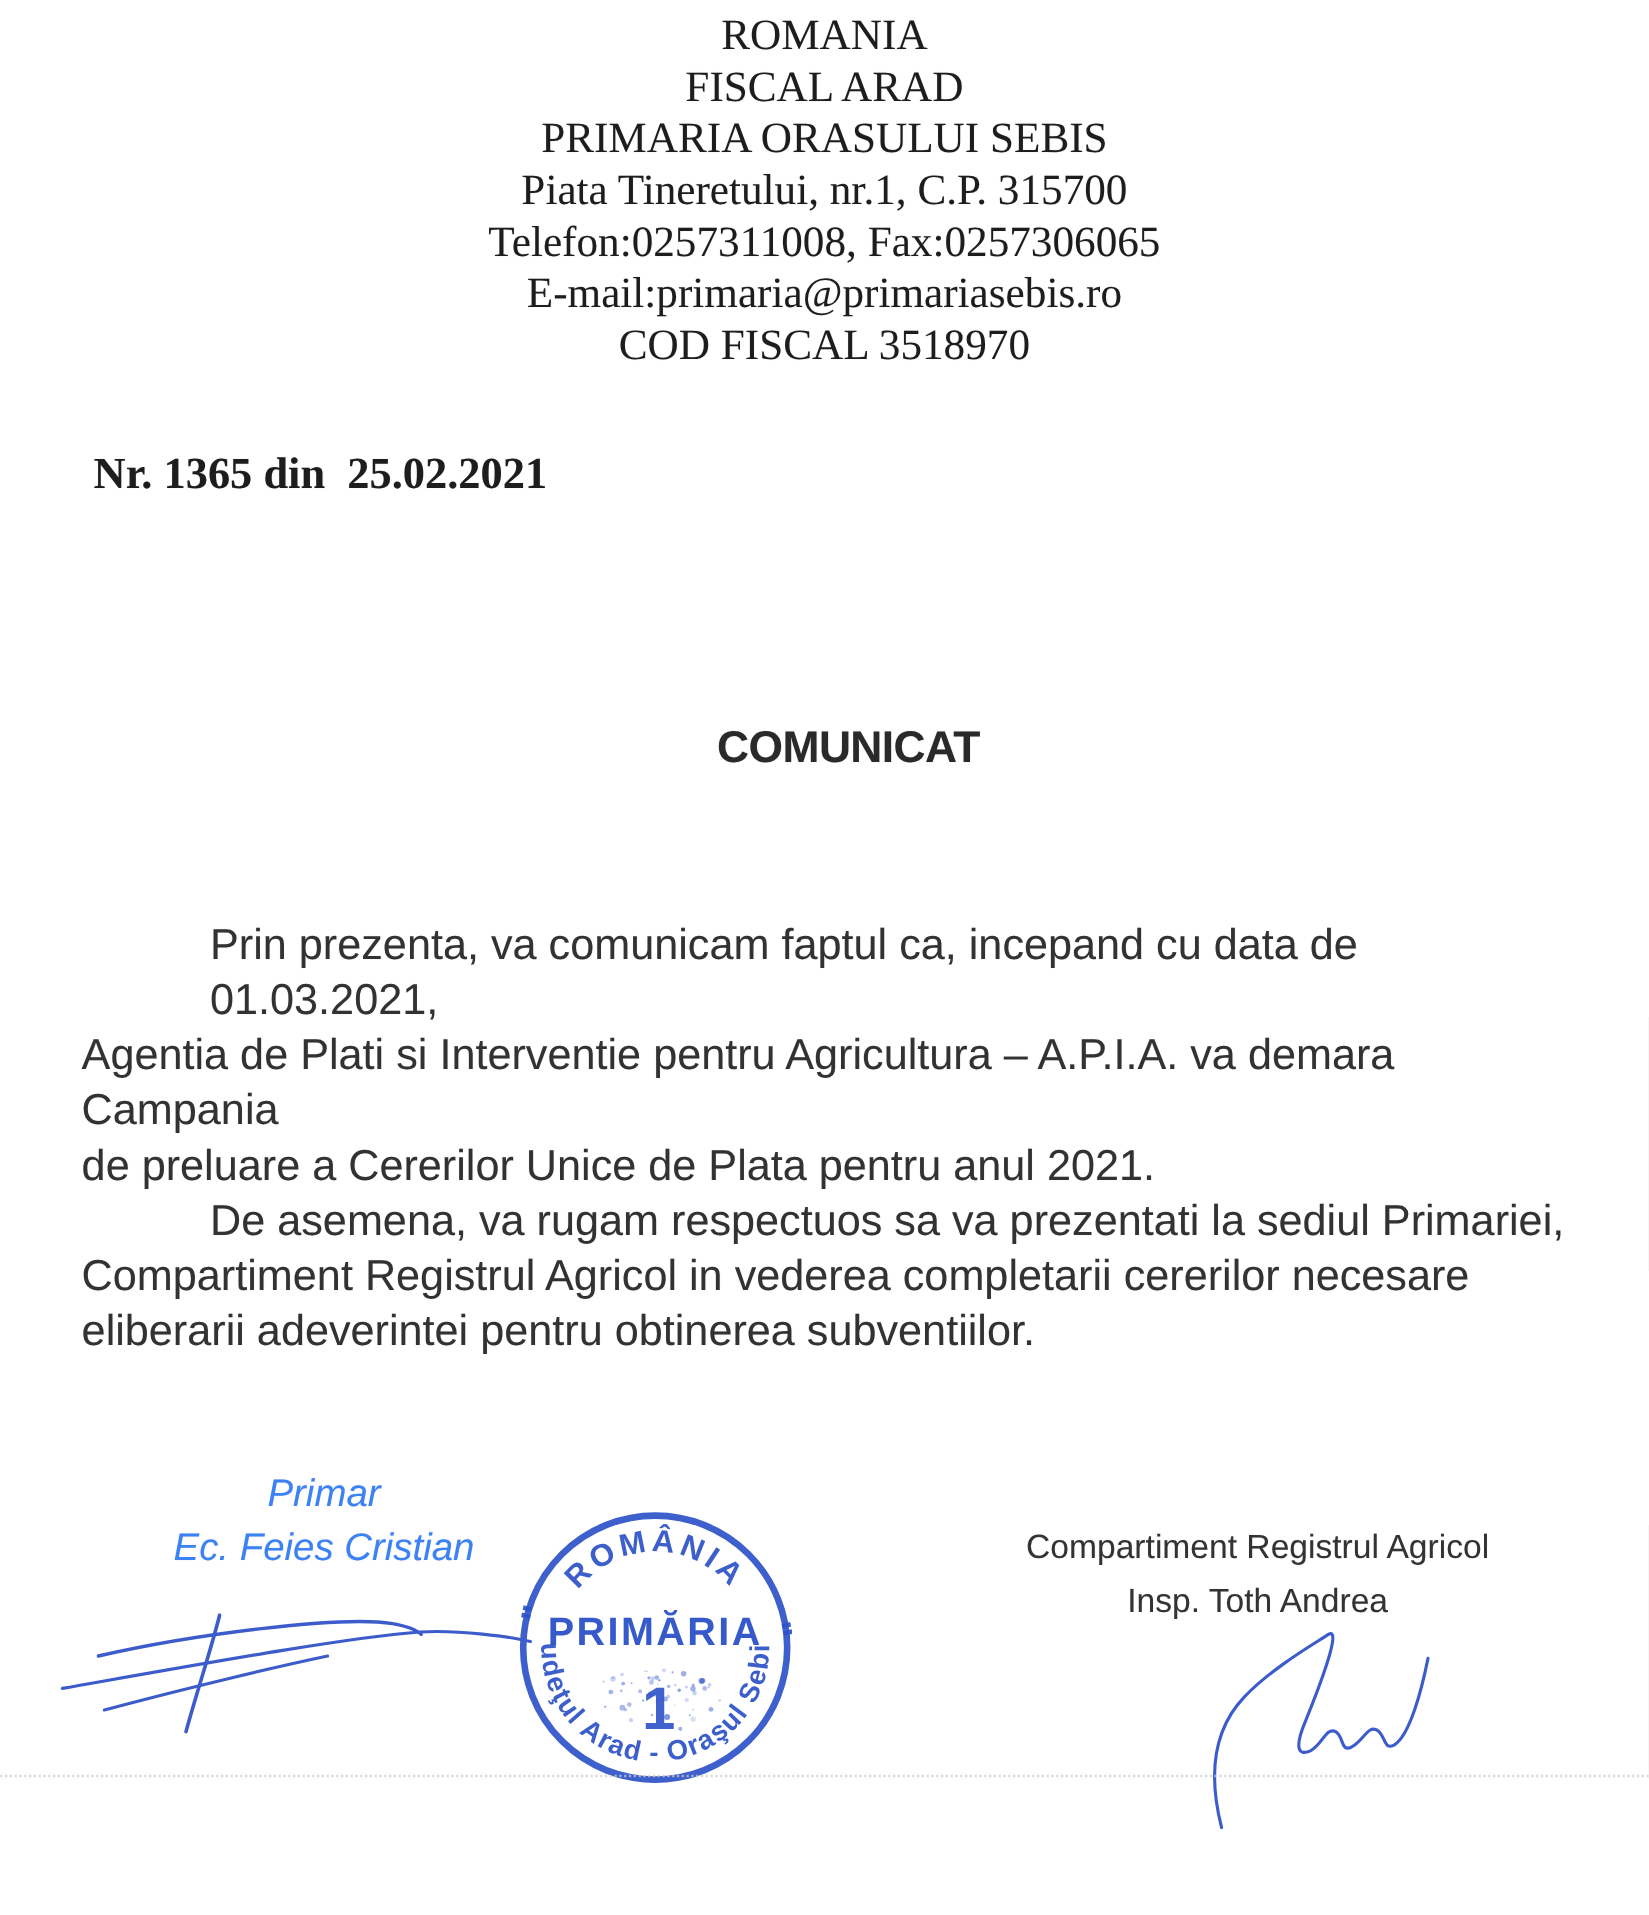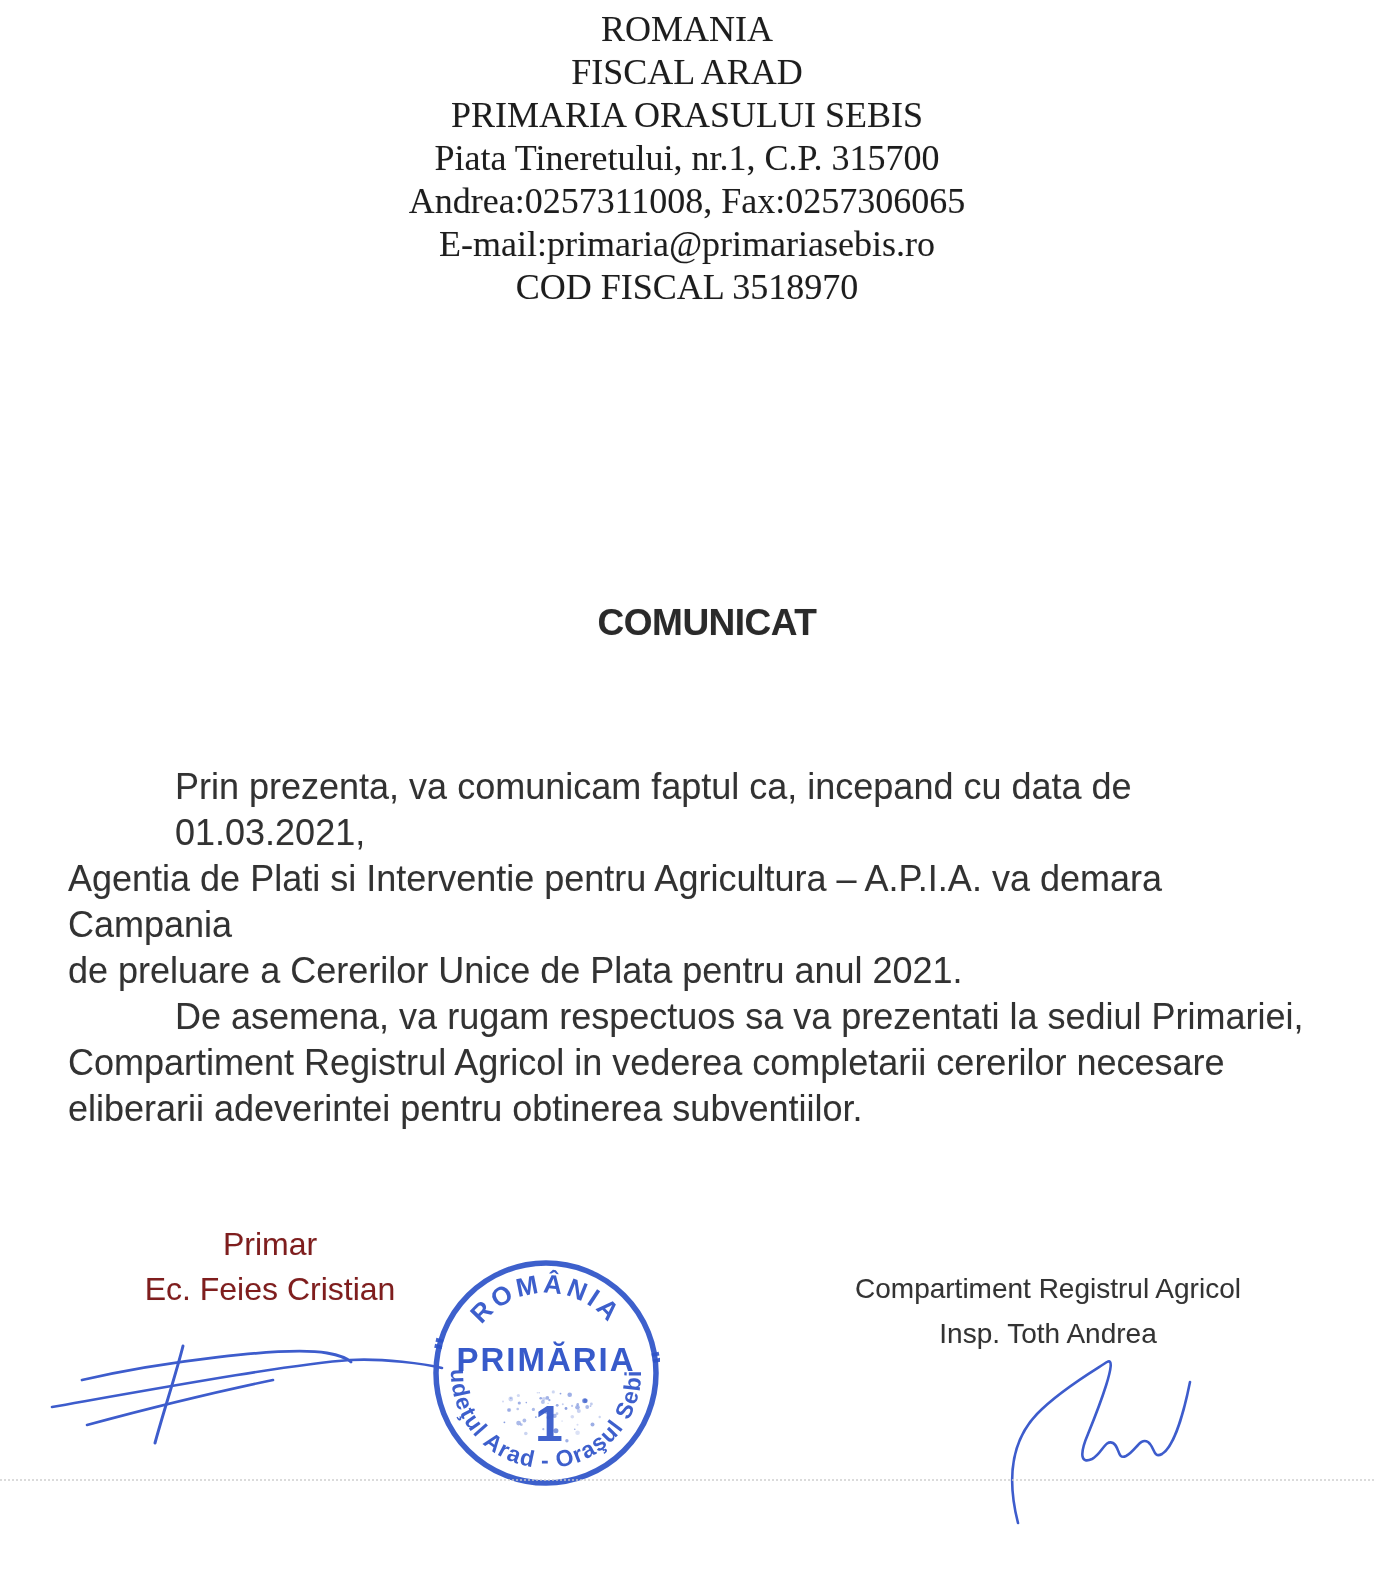--- a/index.html
+++ b/index.html
@@ -29,22 +29,23 @@
   
   .body-text{
     position:absolute;top:764px;left:68px;width:1250px;
     font-size:36px;line-height:46px;color:#323232;
     text-shadow:0 0 1px rgba(0,0,0,0.15);
   }
   .body-text .ind{padding-left:107px;}
   
   .sig-left{
     position:absolute;top:1222px;left:110px;width:320px;text-align:center;
-    font-size:32px;line-height:45px;color:#7f1d1d;
+    font-size:32px;line-height:45px;color:#3b82f6;
     text-shadow:0 0 1px rgba(0,0,0,0.15);
+    font-style:italic;
   }
   .sig-right{
     position:absolute;top:1266px;left:800px;width:496px;text-align:center;
     font-size:28px;line-height:45px;color:#333333;
     text-shadow:0 0 1px rgba(0,0,0,0.15);
   }
   
   .stamp{position:absolute;top:1259px;left:432px;filter:blur(0.4px);}
   .stamp text{font-family:"Liberation Sans",sans-serif;}
   .sign-left{position:absolute;top:1332px;left:30px;filter:blur(0.3px);}
@@ -58,25 +59,26 @@
 </head>
 <body>
 
 <div class="page">
 
   <header class="letterhead">
     <div>ROMANIA</div>
     <div>FISCAL ARAD</div>
     <div>PRIMARIA ORASULUI SEBIS</div>
     <div>Piata Tineretului, nr.1, C.P. 315700</div>
-    <div>Andrea:0257311008, Fax:0257306065</div>
+    <div>Telefon:0257311008, Fax:0257306065</div>
     <div>E-mail:primaria@primariasebis.ro</div>
     <div>COD FISCAL 3518970</div>
   </header>
 
+  <div class="ref">Nr. 1365 din  25.02.2021</div>
 
   <h1 class="title">COMUNICAT</h1>
 
   <div class="body-text">
     <div class="ind">Prin prezenta, va comunicam faptul ca, incepand cu data de 01.03.2021,</div>
     <div>Agentia de Plati si Interventie pentru Agricultura – A.P.I.A. va demara Campania</div>
     <div>de preluare a Cererilor Unice de Plata pentru anul 2021.</div>
     <div class="ind">De asemena, va rugam respectuos sa va prezentati la sediul Primariei,</div>
     <div>Compartiment Registrul Agricol in vederea completarii cererilor necesare</div>
     <div>eliberarii adeverintei pentru obtinerea subventiilor.</div>

